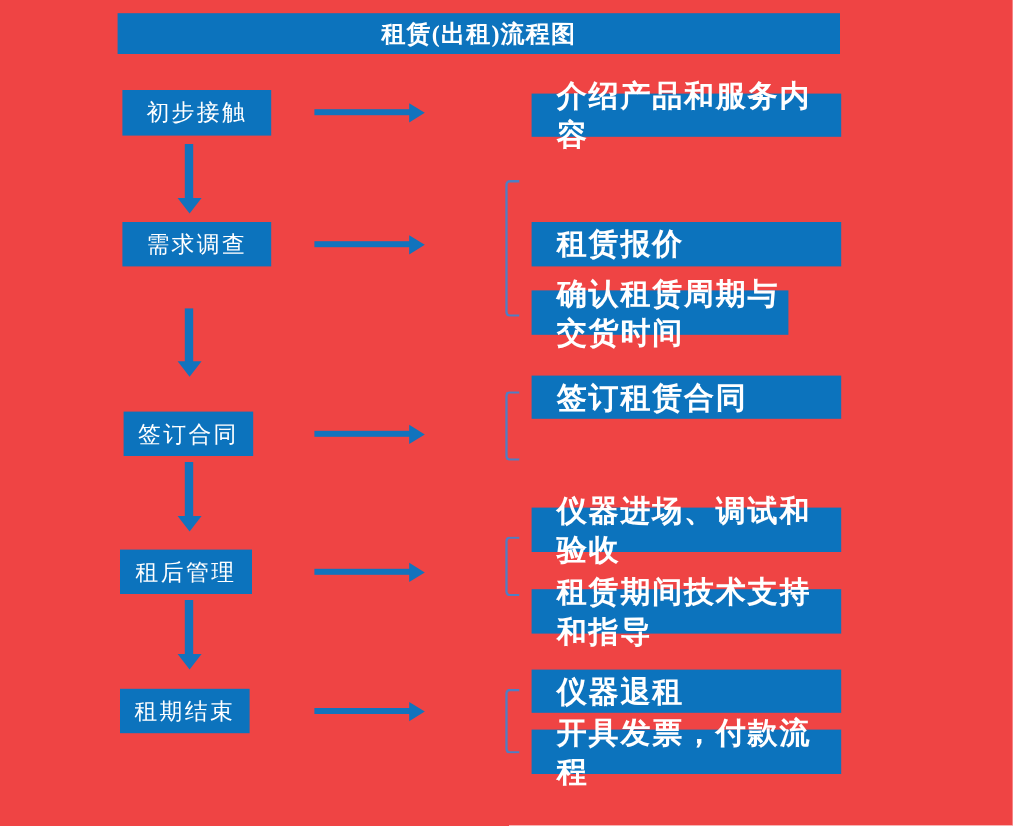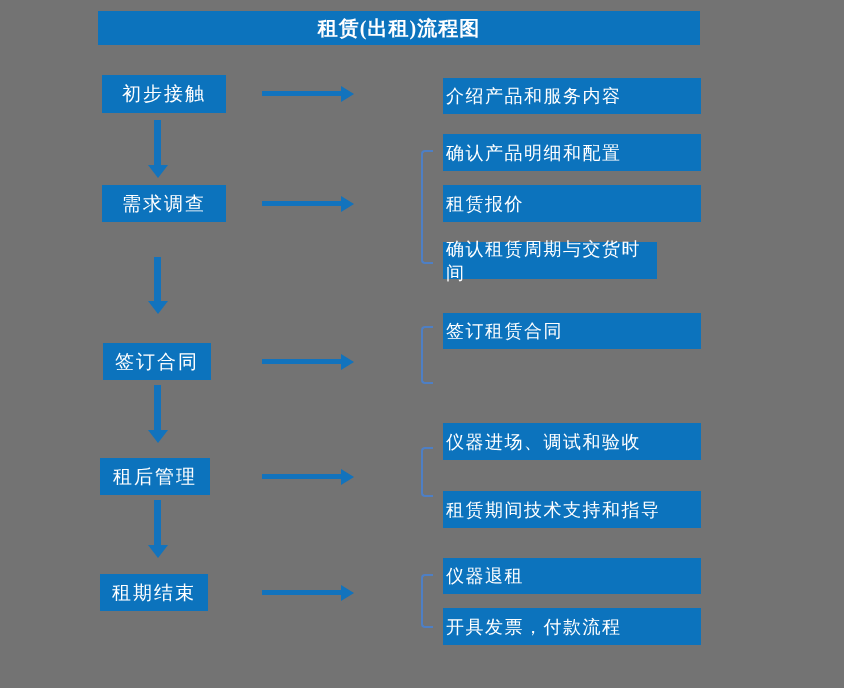--- a/index.html
+++ b/index.html
@@ -2,35 +2,35 @@
 <html style="--box: #0C73BD; --arrow: #1273BD; --bracket: #4E7FC4;"><head>
 <meta charset="utf-8">
 <style>
   :root{
     --box:#0C73BD;
     --arrow:#1273BD;
     --bracket:#4E7FC4;
   }
   html,body{margin:0;padding:0;background:#ffffff;}
   .canvas{
-    position:relative;width:844px;height:688px;background:#737373;overflow:hidden;
+    position:relative;width:844px;height:688px;background:#ef4444;overflow:hidden;
     font-family:"Liberation Serif","DejaVu Serif",serif;
   }
   .title-bar{
     position:absolute;left:98px;top:11px;width:602px;height:34px;
     background:var(--box);color:#ffffff;font-weight:bold;font-size:20px;
     display:flex;align-items:center;justify-content:center;letter-spacing:1px;
   }
   .stage{
     position:absolute;background:var(--box);color:#ffffff;font-weight:normal;font-size:19px;
     display:flex;align-items:center;justify-content:center;letter-spacing:2px;
   }
   .out{
-    position:absolute;background:var(--box);color:#ffffff;font-weight:normal;font-size:18px;
-    display:flex;align-items:center;padding-left:3px;box-sizing:border-box;letter-spacing:1.5px;
+    position:absolute;background:var(--box);color:#ffffff;font-weight:bold;font-size:25px;
+    display:flex;align-items:center;padding-left:21px;box-sizing:border-box;letter-spacing:1.5px;
   }
   .harrow{position:absolute;width:92px;height:16px;}
   .harrow .shaft{position:absolute;left:0;top:5px;width:80px;height:5px;background:var(--arrow);}
   .harrow .head{position:absolute;right:0;top:0;width:0;height:0;
     border-top:8px solid transparent;border-bottom:8px solid transparent;border-left:13px solid var(--arrow);}
   .varrow{position:absolute;width:20px;}
   .varrow .vshaft{position:absolute;left:6px;top:0;bottom:12px;width:7px;background:var(--arrow);}
   .varrow .vhead{position:absolute;left:0;bottom:0;width:0;height:0;
     border-left:10px solid transparent;border-right:10px solid transparent;border-top:13px solid var(--arrow);}
   .bracket{
@@ -89,21 +89,20 @@
       <span class="head"></span>
     </div>
 
   <div class="bracket" style="left:421px;top:150px;height:114px"></div>
   <div class="bracket" style="left:421px;top:326px;height:58px"></div>
   <div class="bracket" style="left:421px;top:447px;height:50px"></div>
   <div class="bracket" style="left:421px;top:574px;height:54px"></div>
 
   <div class="out" style="left:443px;top:78px;width:258px;height:36px">介绍产品和服务内容</div>
 
-  <div class="out" style="left:443px;top:134px;width:258px;height:37px">确认产品明细和配置</div>
   <div class="out" style="left:443px;top:185px;width:258px;height:37px">租赁报价</div>
   <div class="out" style="left:443px;top:242px;width:214px;height:37px">确认租赁周期与交货时间</div>
 
   <div class="out" style="left:443px;top:313px;width:258px;height:36px">签订租赁合同</div>
 
   <div class="out" style="left:443px;top:423px;width:258px;height:37px">仪器进场、调试和验收</div>
   <div class="out" style="left:443px;top:491px;width:258px;height:37px">租赁期间技术支持和指导</div>
 
   <div class="out" style="left:443px;top:558px;width:258px;height:36px">仪器退租</div>
   <div class="out" style="left:443px;top:608px;width:258px;height:37px">开具发票，付款流程</div>

